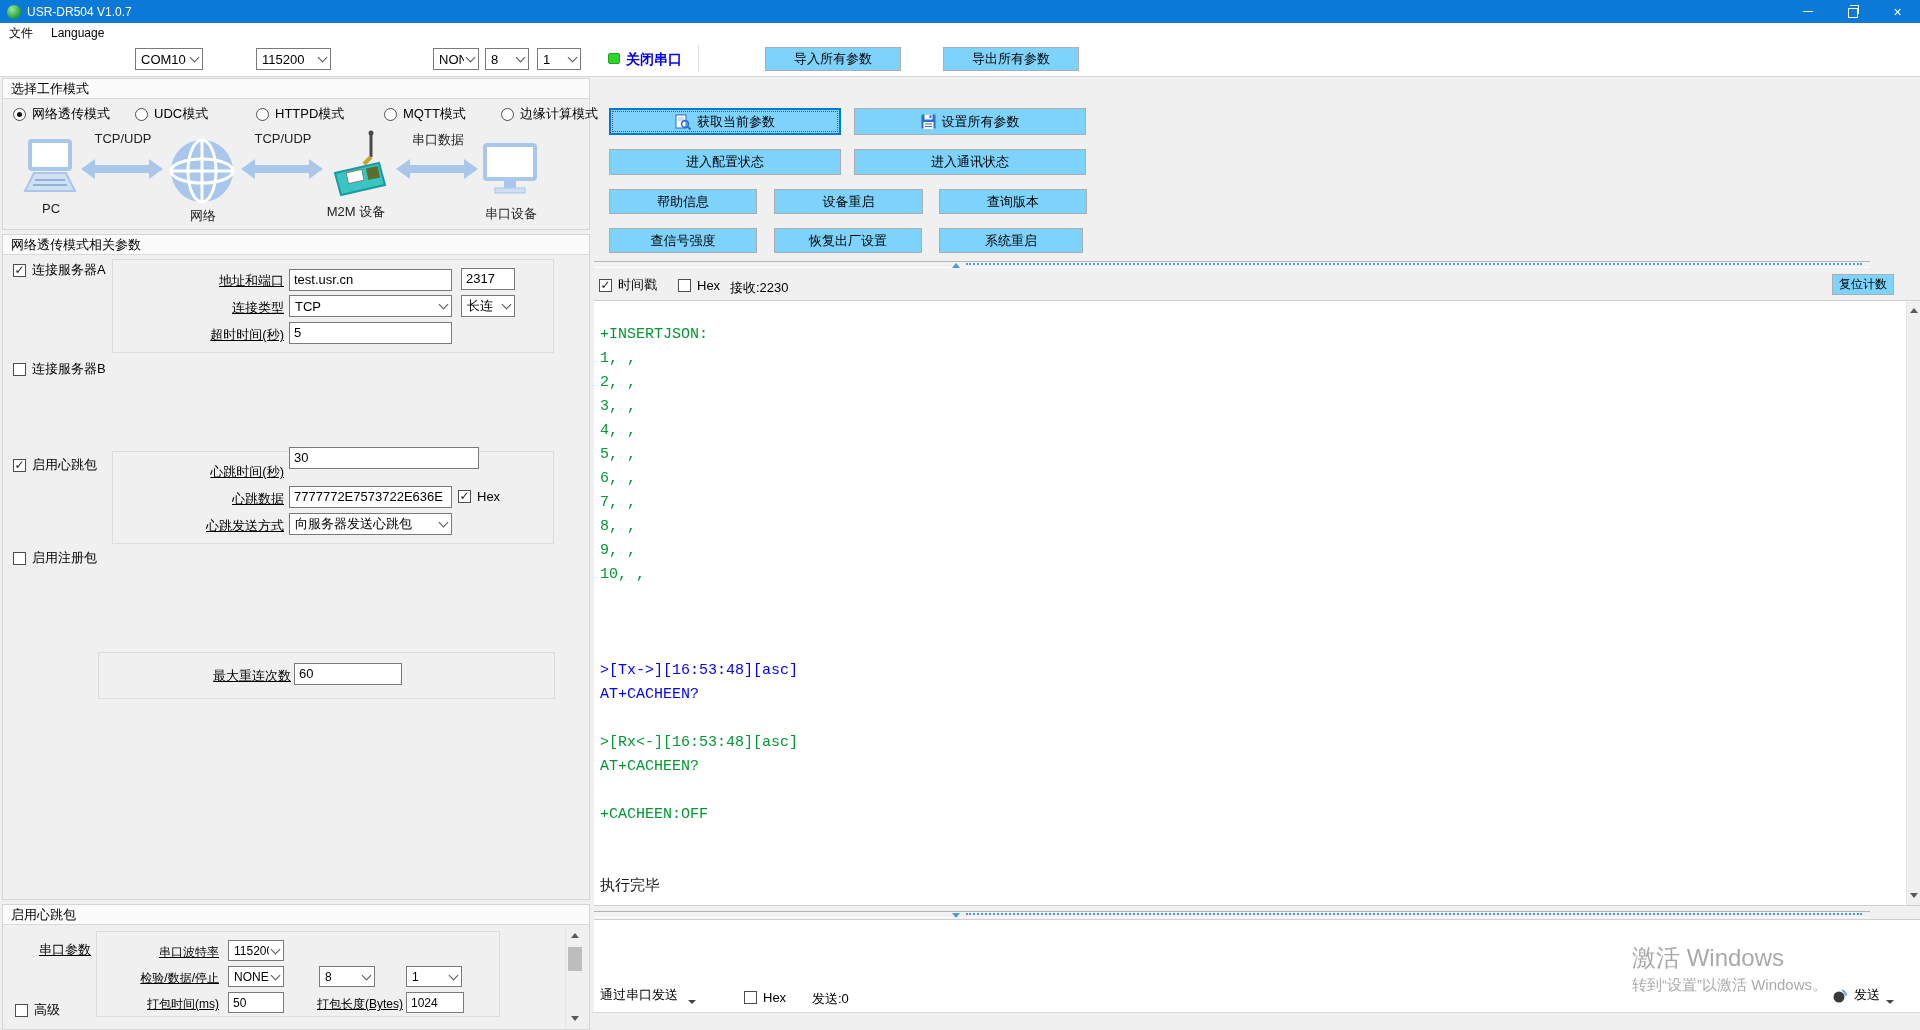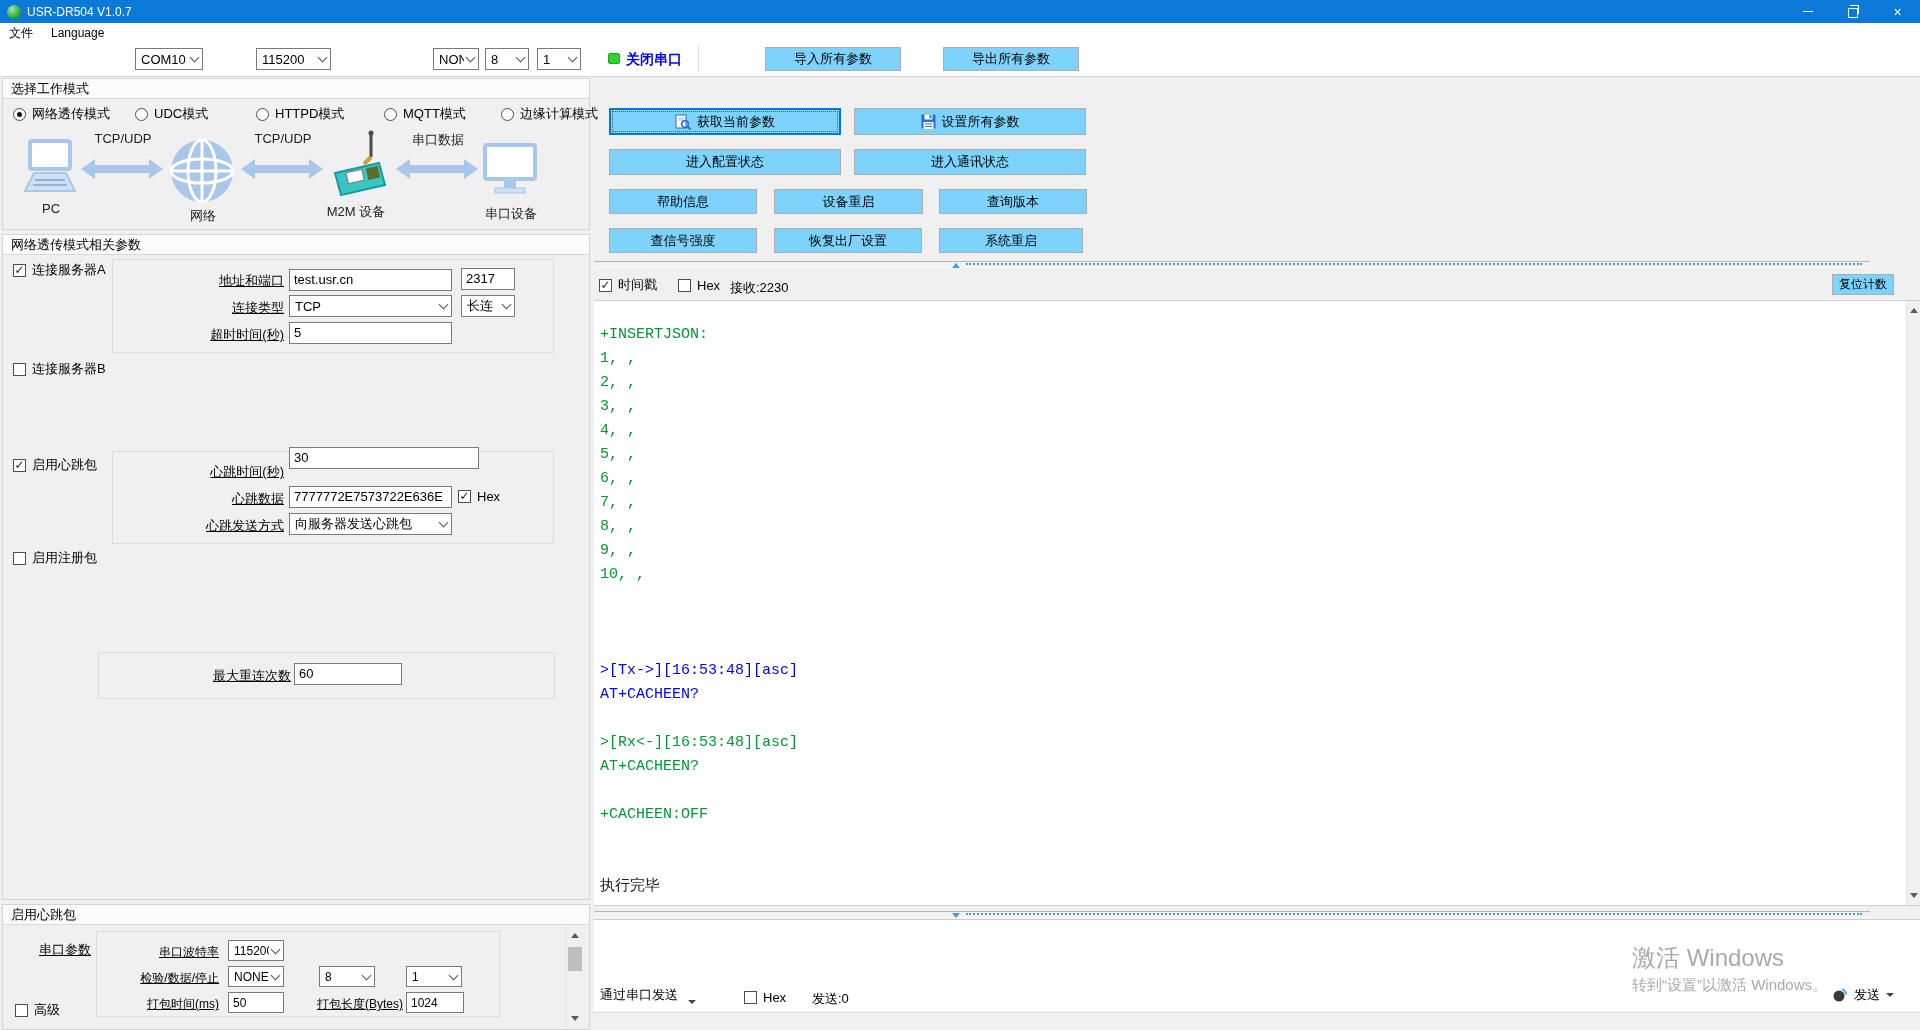--- a/index.html
+++ b/index.html
@@ -352,21 +352,21 @@
     <div class="wm2" style="left:1038px;top:56px">转到“设置”以激活 Windows。</div>
     <div class="abs" style="left:6px;top:66px;display:flex;align-items:flex-end;gap:10px;font-size:13px">
         <span>通过串口发送</span>
         <span class="tri-sm"></span>
       </div>
     <div class="cbrow" style="left:150px;top:69px">
         <span class="cb"></span>
         <span>Hex</span>
       </div>
     <div class="plain" style="left:218px;top:70px">发送:0</div>
-    <div class="abs" style="left:1238px;top:66px;display:flex;align-items:center;gap:6px;font-size:13px">
+    <div class="abs" style="left:1238px;top:66px;display:flex;align-items:flex-end;gap:6px;font-size:13px">
       <svg width="16" height="16">
           <circle cx="7" cy="9" r="5.5" fill="#3a3a3a"></circle>
           <path d="M10 2 a8 8 0 0 1 4.5 5.5" stroke="#4aa3ff" fill="none" stroke-width="1.6"></path>
           <path d="M11.5 5 a5 5 0 0 1 2.5 3" stroke="#7cbcff" fill="none" stroke-width="1.4"></path>
         </svg>
       <span>发送</span>
       <span class="tri-sm"></span>
     </div>
   </div>
 

